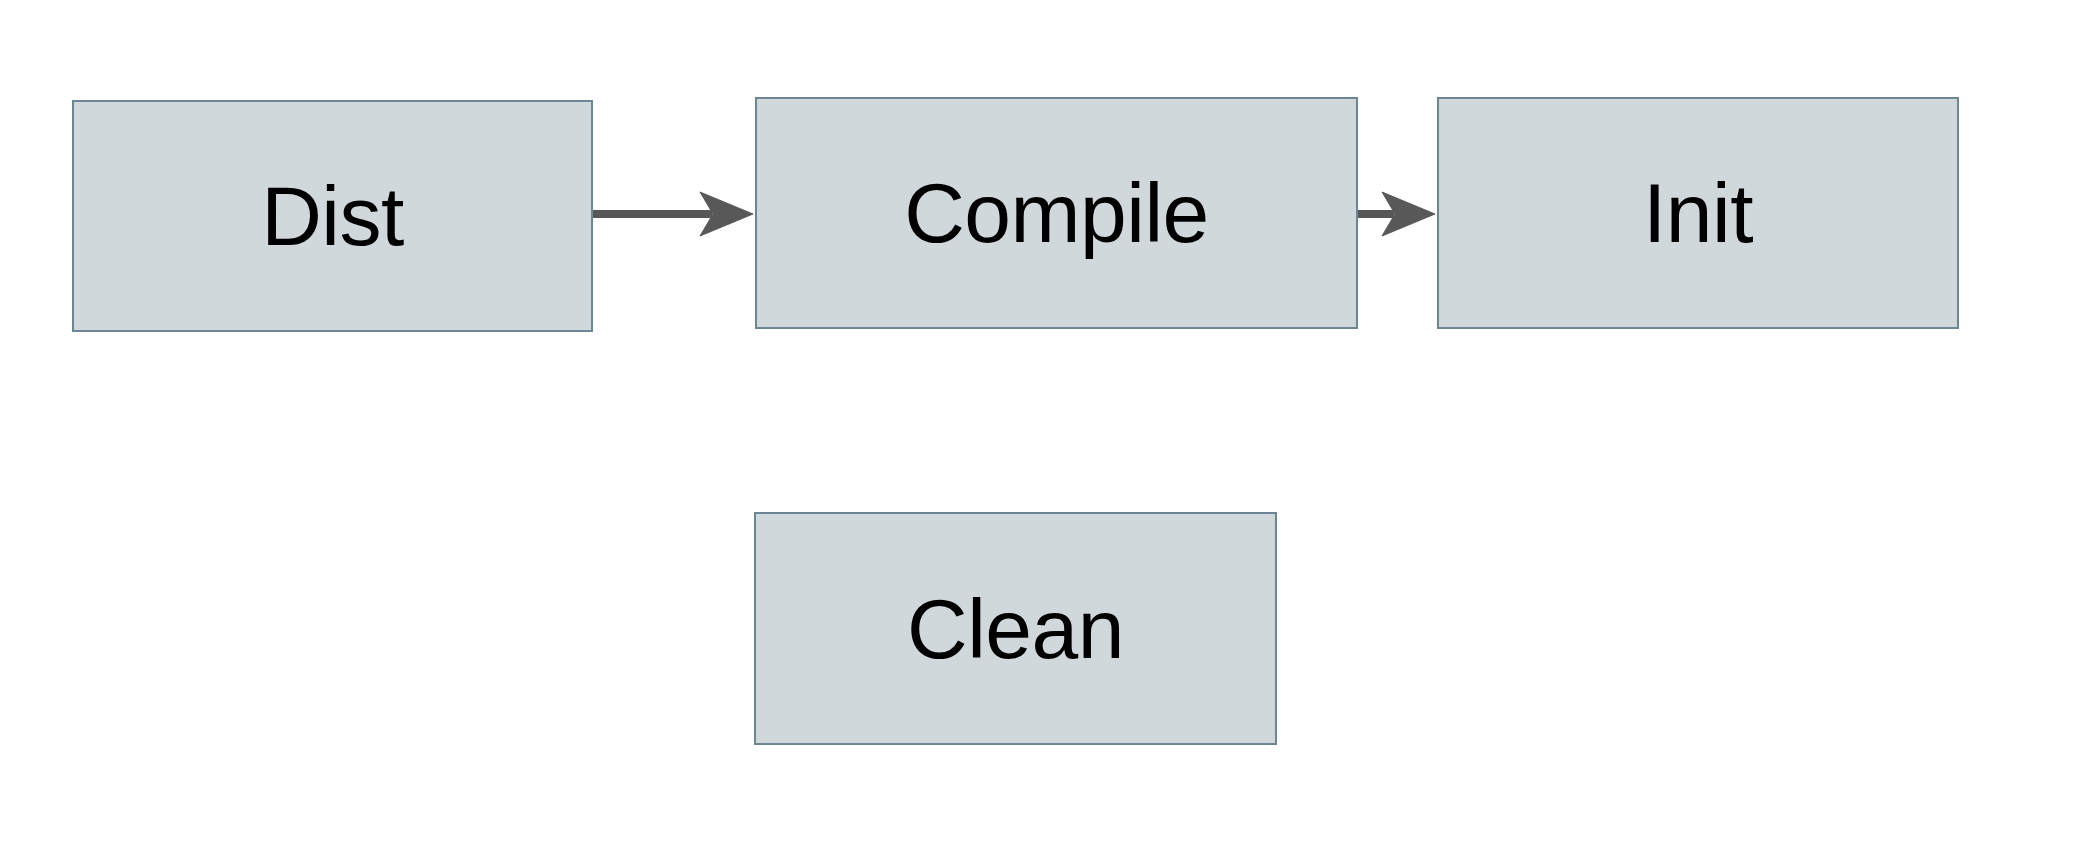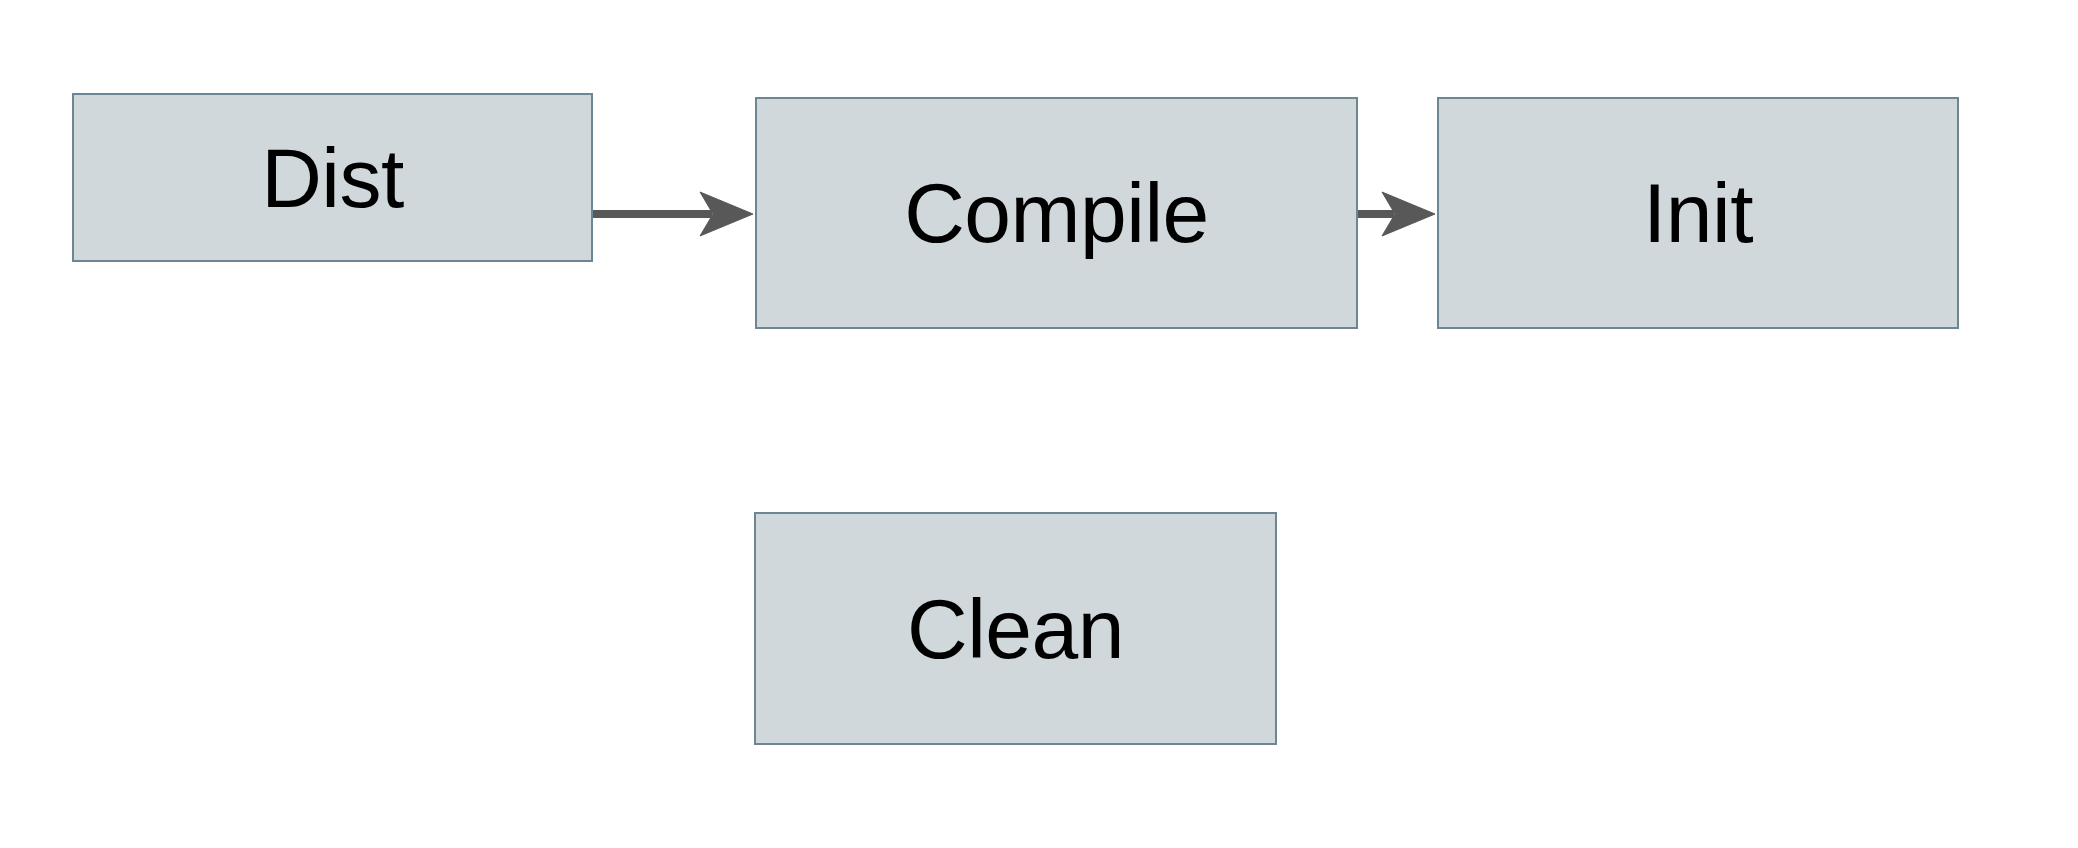--- a/index.html
+++ b/index.html
@@ -29,21 +29,21 @@
   }
   .node-label {
     font-family: "Liberation Sans", sans-serif;
     font-size: 84px;
     line-height: 1;
     color: #000000;
     letter-spacing: -0.5px;
     white-space: nowrap;
     font-weight: 400;
   }
-  #node-dist    { left: 72px;   top: 93px;  width: 521px; height: 169px; }
+  #node-dist    { left: 72px;   top: 100px;  width: 521px; height: 232px; }
   #node-compile { left: 755px;  top: 97px;  width: 603px; height: 232px; }
   #node-init    { left: 1437px; top: 97px;  width: 522px; height: 232px; }
   #node-clean   { left: 754px;  top: 512px; width: 523px; height: 233px; }
 
   .edge-layer {
     position: absolute;
     left: 0;
     top: 0;
     width: 2078px;
     height: 848px;

